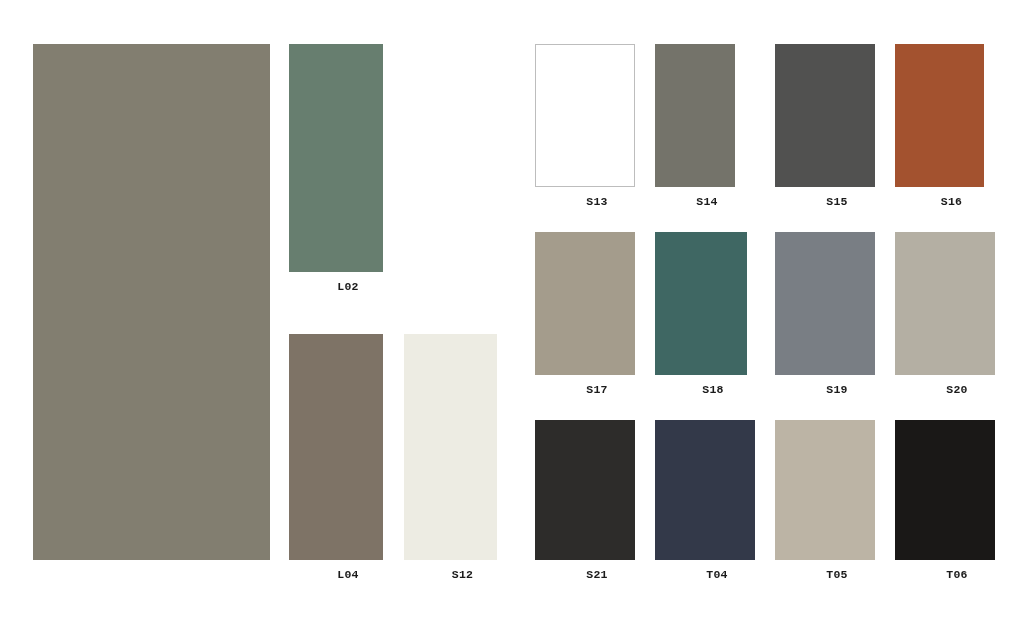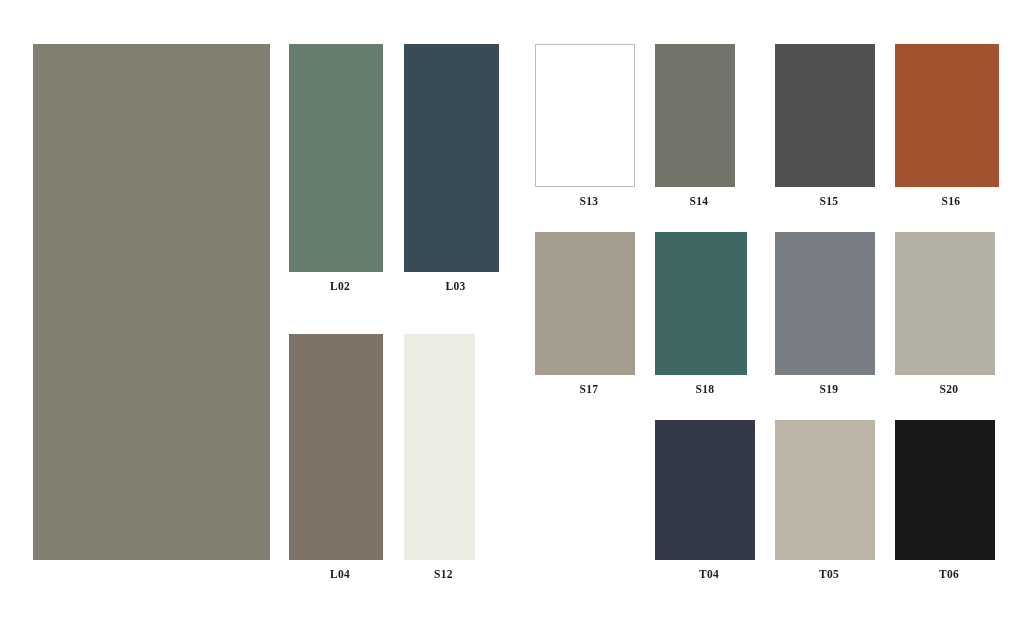--- a/index.html
+++ b/index.html
@@ -34,23 +34,23 @@
   .swatch-chip {
     position: absolute;
     left: 0;
     top: 0;
     width: 100%;
     box-sizing: border-box;
   }
 
   .swatch-label {
     position: absolute;
-    left: 4px;
+    left: 12px;
     width: 100%;
-    font-family: Liberation Serif, serif;
+    font-family: Liberation Mono, monospace;
     font-weight: bold;
     font-size: 11.5px;
     letter-spacing: 0.3px;
     color: #1b1b1b;
     line-height: 1;
     white-space: nowrap;
   }
 
   .label-left   { text-align: left; }
   .label-center { text-align: center; }
@@ -60,66 +60,66 @@
 
 <div id="palette-board" style="background: rgb(255, 255, 255);">
     <div style="position: absolute; left: 0px; top: 0px; width: 100%; height: 100%;">
       <div class="swatch" style="left: 33px; top: 44px; width: 237px; height: 539px;">
         <div class="swatch-chip" style="height: 516px; background: rgb(130, 126, 112);"></div>
       </div>
       <div class="swatch" style="left: 289px; top: 44px; width: 94px; height: 251px;">
         <div class="swatch-chip" style="height: 228px; background: rgb(103, 126, 111);"></div>
         <div class="swatch-label label-center" style="top: 237px; color: rgb(27, 27, 27);">L02</div>
       </div>
-      <div class="swatch" style="left: 404px; top: 44px; width: 95px; height: 251px;">
-        <div class="swatch-chip" style="height: 228px; background: rgb(57, 75, 87);"></div>
-        <div class="swatch-label label-center" style="top: 237px; color: rgb(27, 27, 27);">L03</div>
-      </div>
       <div class="swatch" style="left: 289px; top: 334px; width: 94px; height: 249px; padding-left: 44px;">
         <div class="swatch-chip" style="height: 226px; background: rgb(126, 115, 102);"></div>
         <div class="swatch-label label-center" style="top: 235px; color: rgb(27, 27, 27);">L04</div>
       </div>
-      <div class="swatch" style="left: 404px; top: 334px; width: 71px; height: 249px;">
+      <div class="swatch" style="left: 404px; top: 334px; width: 93px; height: 249px;">
         <div class="swatch-chip" style="height: 226px; background: rgb(237, 236, 227);"></div>
         <div class="swatch-label label-center" style="top: 235px; color: rgb(27, 27, 27);">S12</div>
       </div>
     </div>
     <div style="position: absolute; left: 0px; top: 0px; width: 100%; height: 100%;">
       <div class="swatch" style="left: 535px; top: 44px; width: 100px; height: 166px;">
         <div class="swatch-chip" style="height: 143px; background: rgb(255, 255, 255); border: 1px solid rgb(189, 189, 189);"></div>
         <div class="swatch-label label-center" style="top: 152px; color: rgb(27, 27, 27);">S13</div>
       </div>
       <div class="swatch" style="left: 655px; top: 44px; width: 80px; height: 166px;">
         <div class="swatch-chip" style="height: 143px; background: rgb(116, 115, 106);"></div>
         <div class="swatch-label label-center" style="top: 152px; color: rgb(27, 27, 27);">S14</div>
       </div>
       <div class="swatch" style="left: 775px; top: 44px; width: 100px; height: 166px;">
         <div class="swatch-chip" style="height: 143px; background: rgb(81, 81, 80);"></div>
         <div class="swatch-label label-center" style="top: 152px; color: rgb(27, 27, 27);">S15</div>
       </div>
-      <div class="swatch" style="left: 895px; top: 44px; width: 104px; height: 166px;">
+      <div class="swatch" style="left: 895px; top: 44px; width: 89px; height: 166px;">
         <div class="swatch-chip" style="height: 143px; background: rgb(163, 82, 47);"></div>
         <div class="swatch-label label-center" style="top: 152px; color: rgb(27, 27, 27);">S16</div>
       </div>
       <div class="swatch" style="left: 535px; top: 232px; width: 100px; height: 166px;">
         <div class="swatch-chip" style="height: 143px; background: rgb(164, 156, 140);"></div>
         <div class="swatch-label label-center" style="top: 152px; color: rgb(27, 27, 27);">S17</div>
       </div>
       <div class="swatch" style="left: 655px; top: 232px; width: 92px; height: 166px;">
         <div class="swatch-chip" style="height: 143px; background: rgb(63, 103, 99);"></div>
         <div class="swatch-label label-center" style="top: 152px; color: rgb(27, 27, 27);">S18</div>
       </div>
       <div class="swatch" style="left: 775px; top: 232px; width: 100px; height: 166px;">
         <div class="swatch-chip" style="height: 143px; background: rgb(121, 126, 132);"></div>
         <div class="swatch-label label-center" style="top: 152px; color: rgb(27, 27, 27);">S19</div>
       </div>
       <div class="swatch" style="left: 895px; top: 232px; width: 100px; height: 166px;">
         <div class="swatch-chip" style="height: 143px; background: rgb(180, 175, 163);"></div>
         <div class="swatch-label label-center" style="top: 152px; color: rgb(27, 27, 27);">S20</div>
       </div>
+      <div class="swatch" style="left: 535px; top: 420px; width: 100px; height: 163px;">
+        <div class="swatch-chip" style="height: 140px; background: rgb(45, 44, 42);"></div>
+        <div class="swatch-label label-center" style="top: 149px; color: rgb(27, 27, 27);">S21</div>
+      </div>
       <div class="swatch" style="left: 655px; top: 420px; width: 100px; height: 163px;">
         <div class="swatch-chip" style="height: 140px; background: rgb(51, 57, 73);"></div>
         <div class="swatch-label label-center" style="top: 149px; color: rgb(27, 27, 27);">T04</div>
       </div>
       <div class="swatch" style="left: 775px; top: 420px; width: 100px; height: 163px;">
         <div class="swatch-chip" style="height: 140px; background: rgb(188, 180, 165);"></div>
         <div class="swatch-label label-center" style="top: 149px; color: rgb(27, 27, 27);">T05</div>
       </div>
       <div class="swatch" style="left: 895px; top: 420px; width: 100px; height: 163px;">
         <div class="swatch-chip" style="height: 140px; background: rgb(26, 24, 23);"></div>

